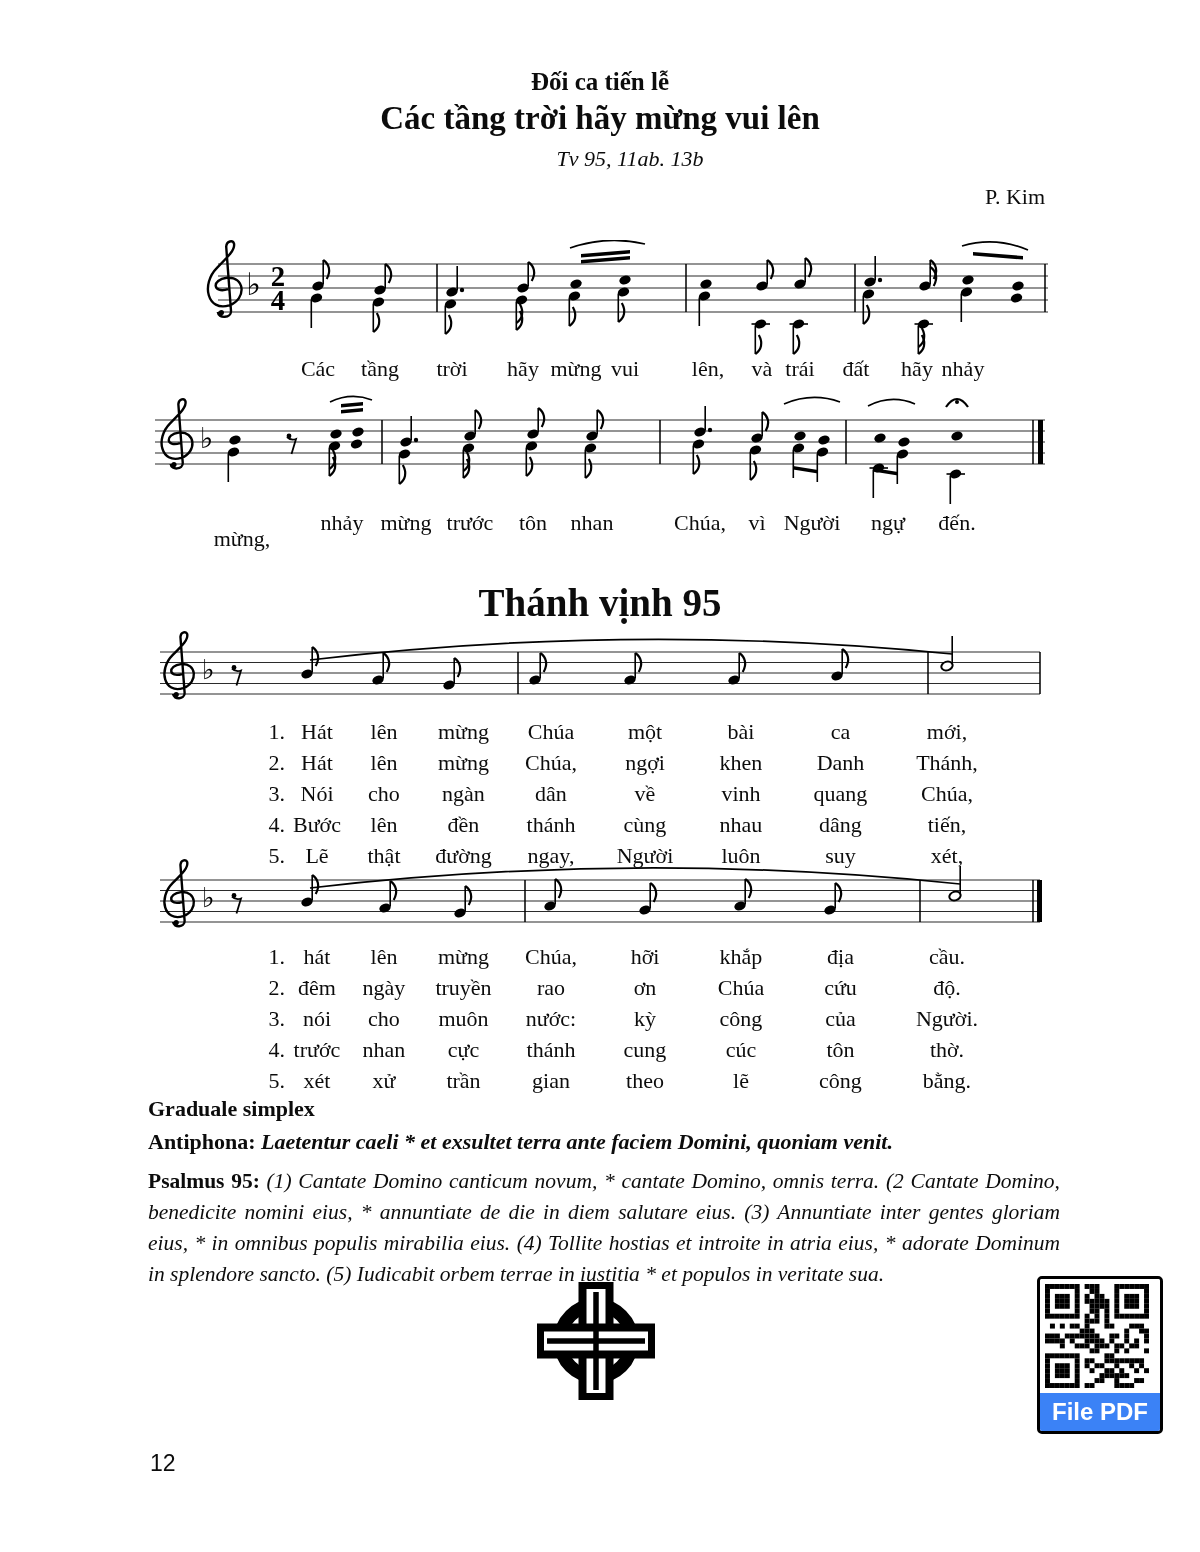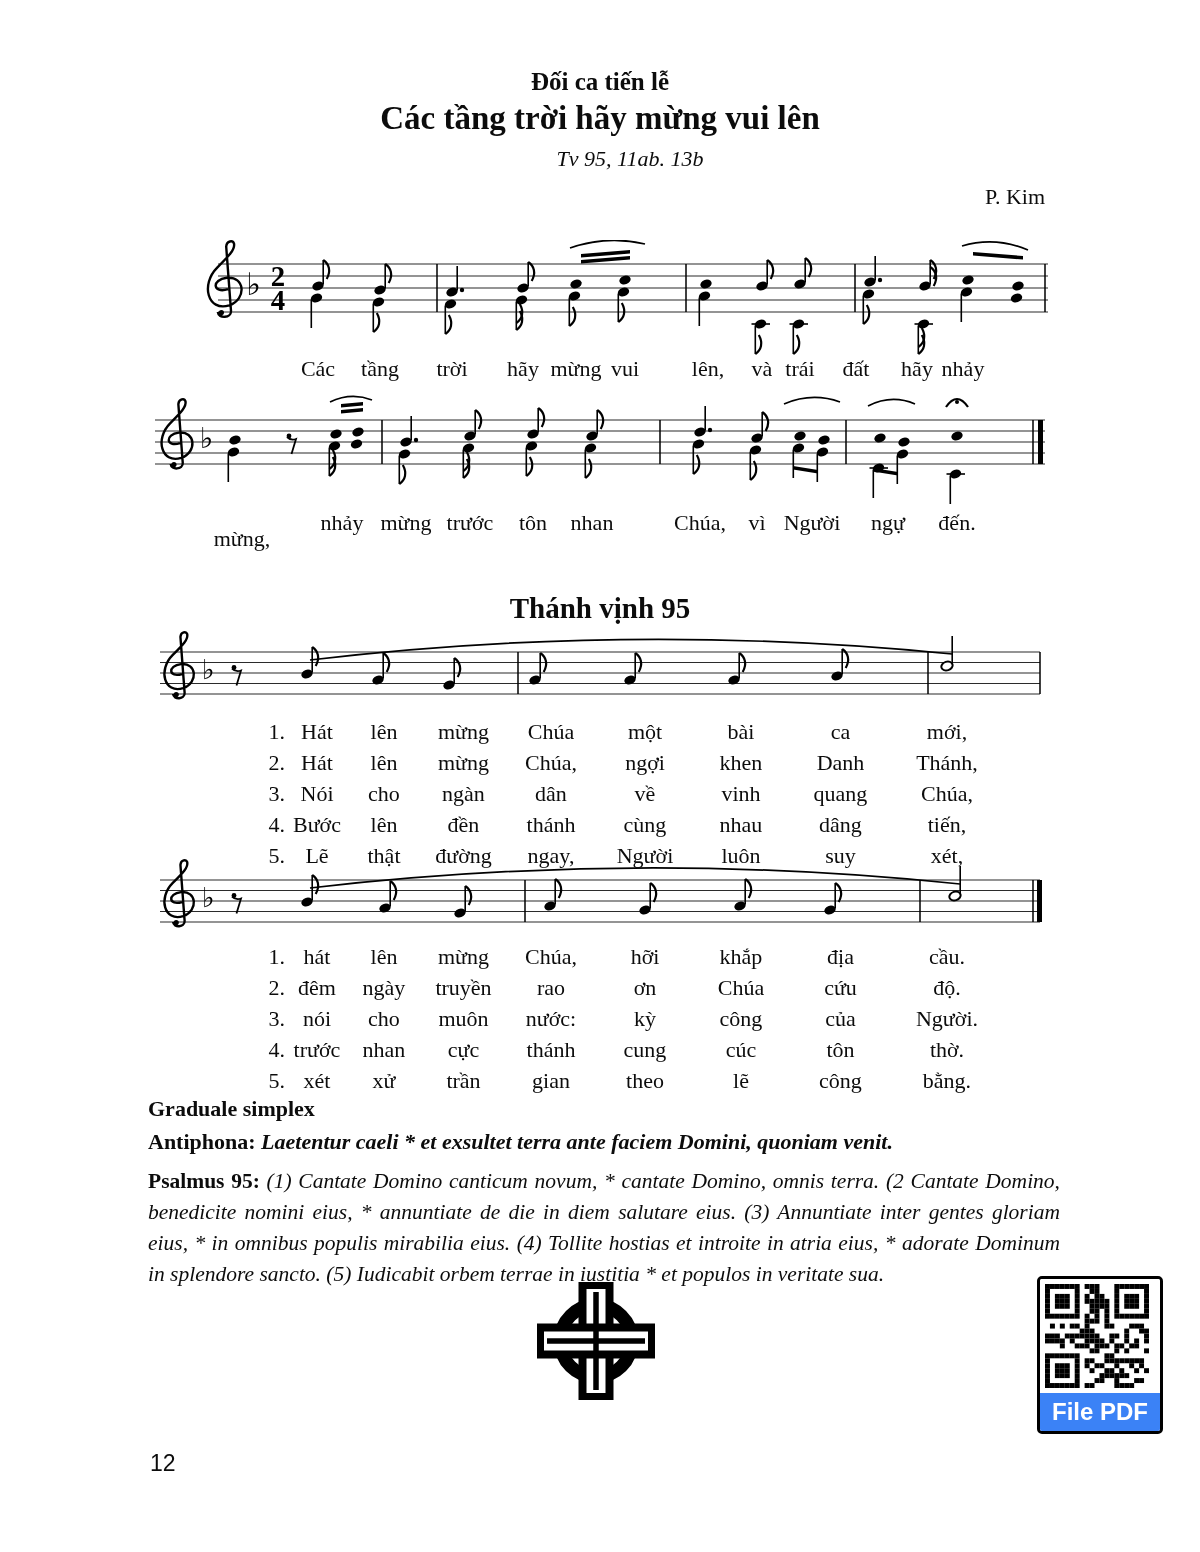--- a/index.html
+++ b/index.html
@@ -5,21 +5,21 @@
   html,body{margin:0;padding:0;background:#e8e8e8;}
   .page{position:relative;width:1200px;height:1552px;background:#ffffff;margin:0 auto;
         font-family:"Liberation Serif","DejaVu Serif",serif;color:#0c0c0c;overflow:hidden;}
   .abs{position:absolute;}
   .center{left:0;width:1200px;text-align:center;}
   .kicker{top:68px;font-size:25px;font-weight:bold;}
   .title{top:100px;font-size:33px;font-weight:bold;}
   .subtitle{top:146px;font-size:22px;font-style:italic;padding-left:30px;}
   .composer{top:184px;left:900px;width:145px;text-align:right;font-size:22px;}
   .lyricline span{position:absolute;transform:translateX(-50%);white-space:nowrap;font-size:22px;}
-  .psalm-title{top:592px;font-size:29px;font-weight:bold;}
+  .psalm-title{top:580px;font-size:39px;font-weight:bold;}
   .psalm-subtitle{top:600px;font-size:21px;font-style:italic;}
   .verse-grid{display:grid;grid-template-columns:36px 58px 76px 83px 92px 96px 96px 103px 110px;
               left:252px;font-size:22px;line-height:31px;}
   .verse-grid .num{text-align:right;padding-right:3px;}
   .verse-grid .word{text-align:center;white-space:nowrap;}
   .gradual{top:1096px;left:148px;font-size:22px;font-weight:bold;}
   .antiphona{top:1129px;left:148px;width:912px;font-size:22px;margin:0;}
   .antiphona .lbl{font-weight:bold;}
   .antiphona .txt{font-weight:bold;font-style:italic;}
   .psalmus{top:1166px;left:148px;width:912px;font-size:21.5px;margin:0;

